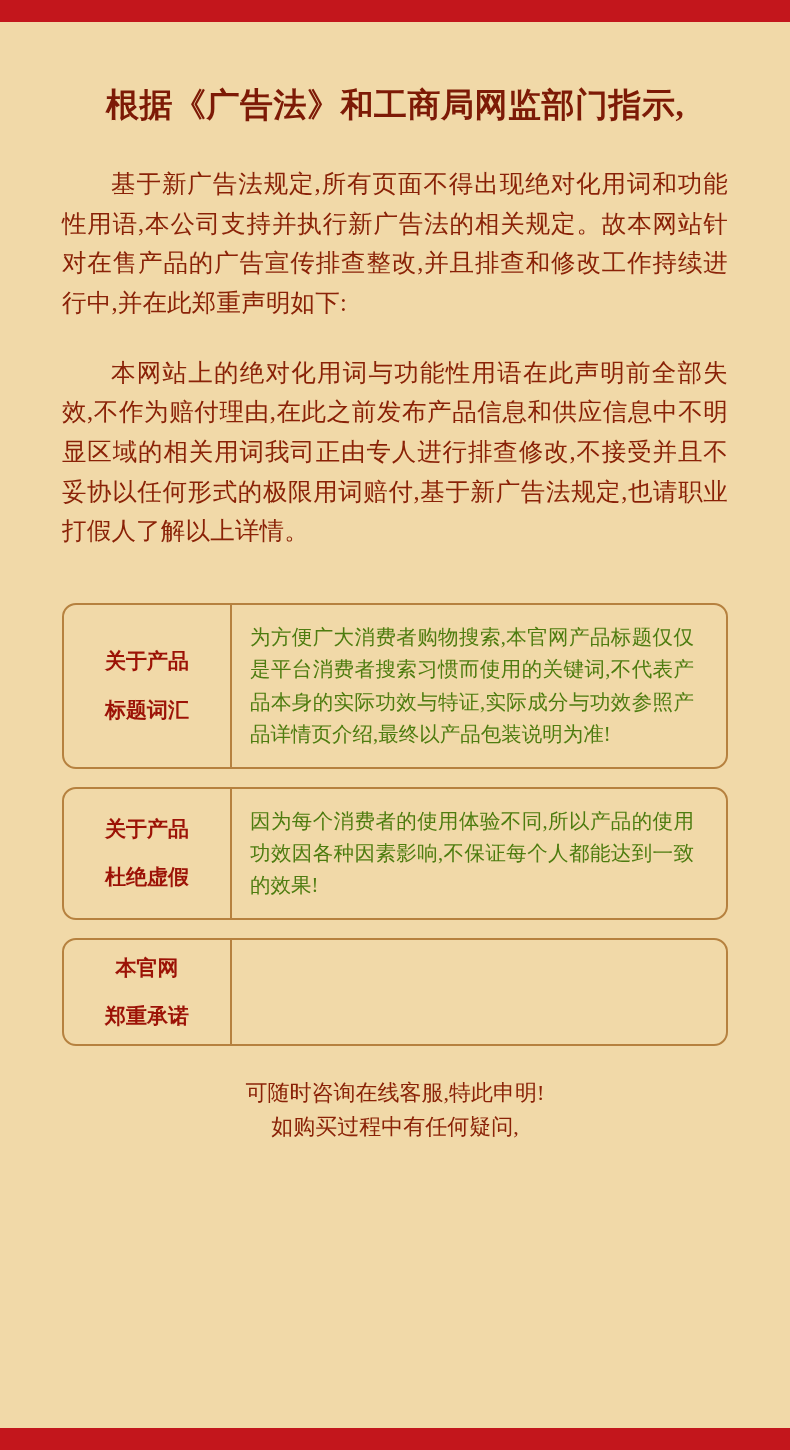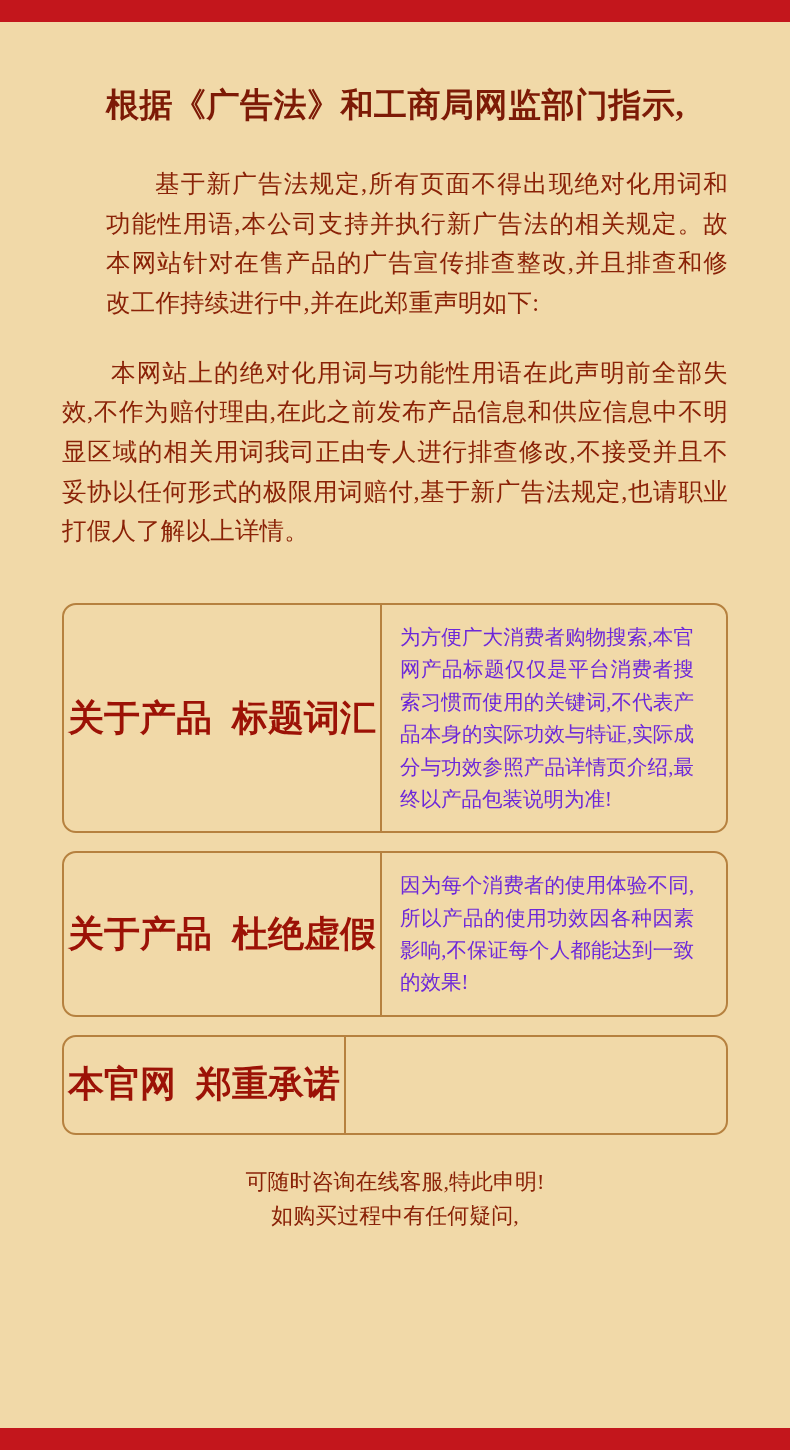--- a/index.html
+++ b/index.html
@@ -57,21 +57,20 @@
     margin: 0;
     font-size: 24.5px;
     line-height: 1.62;
     color: #8a2207;
     text-align: justify;
     text-indent: 2em;
     letter-spacing: 0.2px;
   }
   .para.first {
     margin-top: 34px;
-    margin-left: 44px;
   }
   .para.second {
     margin-top: 30px;
   }
   .cards {
     margin-top: 52px;
     display: flex;
     flex-direction: column;
     gap: 18px;
   }
@@ -80,40 +79,40 @@
     border-radius: 14px;
     display: flex;
     align-items: stretch;
     box-sizing: border-box;
     background: transparent;
     min-height: 100px;
   }
   .card-title {
     flex: 0 0 168px;
     display: flex;
-    flex-direction: row;
+    flex-direction: column;
     align-items: center;
     justify-content: center;
     font-weight: bold;
-    font-size: 36px;
+    font-size: 21px;
     line-height: 1.35;
     color: #9c1206;
     border-right: 2px solid #b6813f;
     padding: 14px 4px;
     box-sizing: border-box;
     text-align: center;
     gap: 20px;
   }
   .card-title span { display: block; white-space: nowrap; }
   .card-body {
     flex: 1 1 auto;
     padding: 16px 32px 16px 18px;
     font-size: 20.5px;
     line-height: 1.58;
-    color: #6d28d9;
+    color: #4d7c0f;
     text-align: justify;
     display: flex;
     align-items: center;
     box-sizing: border-box;
   }
   .footer-note {
     margin-top: 30px;
     text-align: center;
     font-size: 22px;
     line-height: 1.55;

